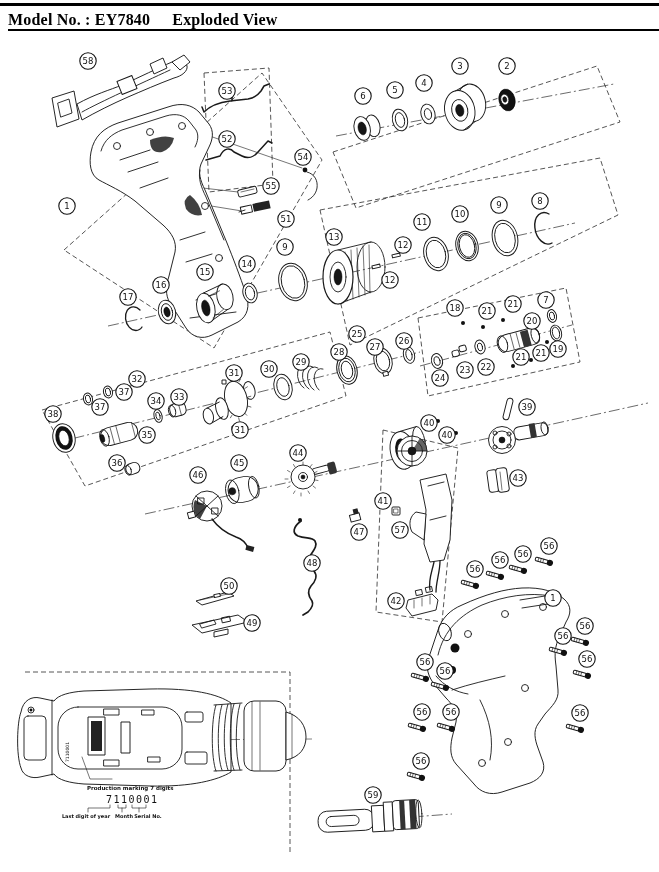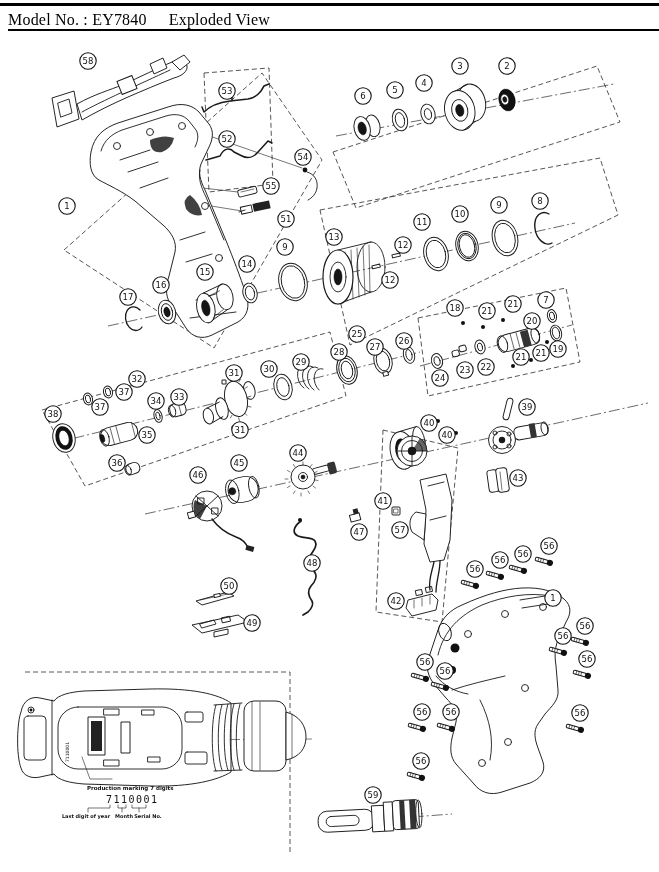--- a/index.html
+++ b/index.html
@@ -1,20 +1,20 @@
 <!DOCTYPE html>
 <html><head>
 <meta charset="utf-8">
 <style>
   html,body{margin:0;padding:0;background:#fff;}
   #page{position:relative;width:659px;height:872px;background:#fff;overflow:hidden;
         font-family:"DejaVu Sans",sans-serif;}
   #hdr{position:absolute;top:3px;left:0;right:0;border-top:3px solid #000;}
   #hdr .titlerow{margin:5px 0 4px 8px;font-family:"Liberation Serif",serif;
-        font-weight:normal;font-size:16px;color:#000;letter-spacing:.2px;}
+        font-weight:bold;font-size:16px;color:#000;letter-spacing:.2px;}
   #hdr .titlerow .gap{display:inline-block;width:22px;}
   #hdr .underline{border-bottom:2px solid #000;}
   svg{position:absolute;top:0;left:0;}
   .ln{fill:none;stroke:#1a1a1a;stroke-width:.9;stroke-linecap:round;stroke-linejoin:round;}
   .lnf{fill:#fff;stroke:#1a1a1a;stroke-width:.95;stroke-linejoin:round;}
   .dark{fill:#161616;stroke:#000;stroke-width:.5;}
   .dash{fill:none;stroke:#2b2b2b;stroke-width:.8;stroke-dasharray:5 3;}
   .cline{fill:none;stroke:#2b2b2b;stroke-width:.7;stroke-dasharray:11 3 2 3;}
   .thin{stroke-width:.6;}
   .bal{fill:#fff;stroke:#111;stroke-width:1.1;}

